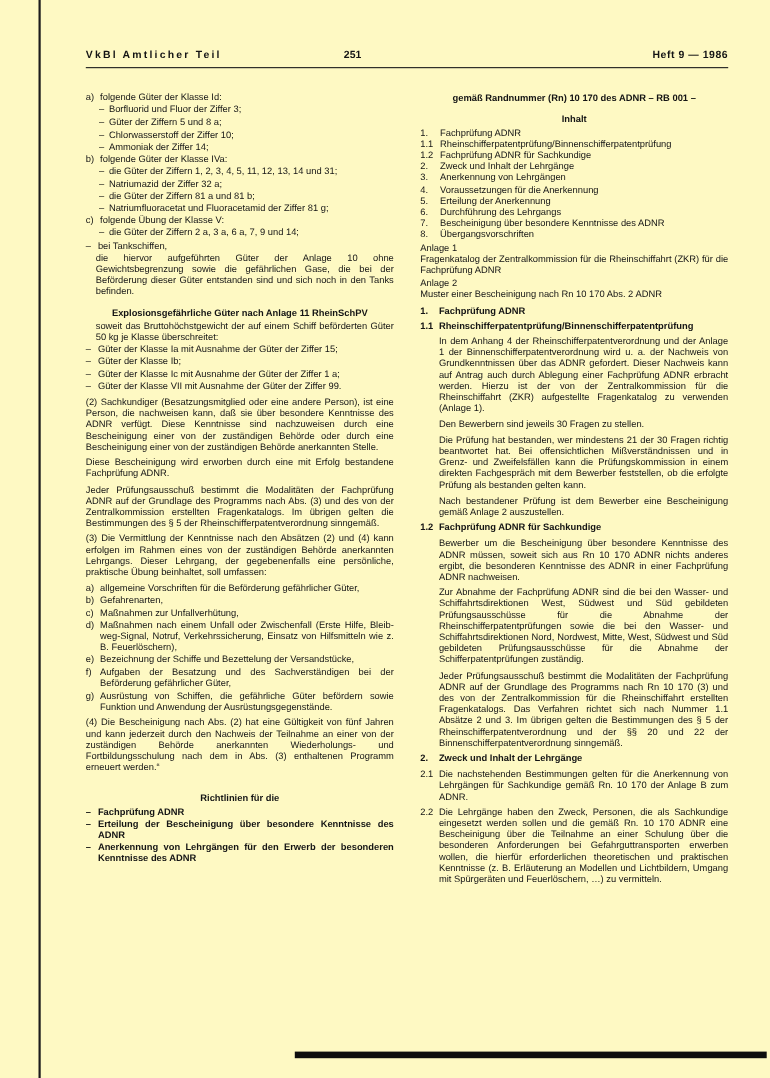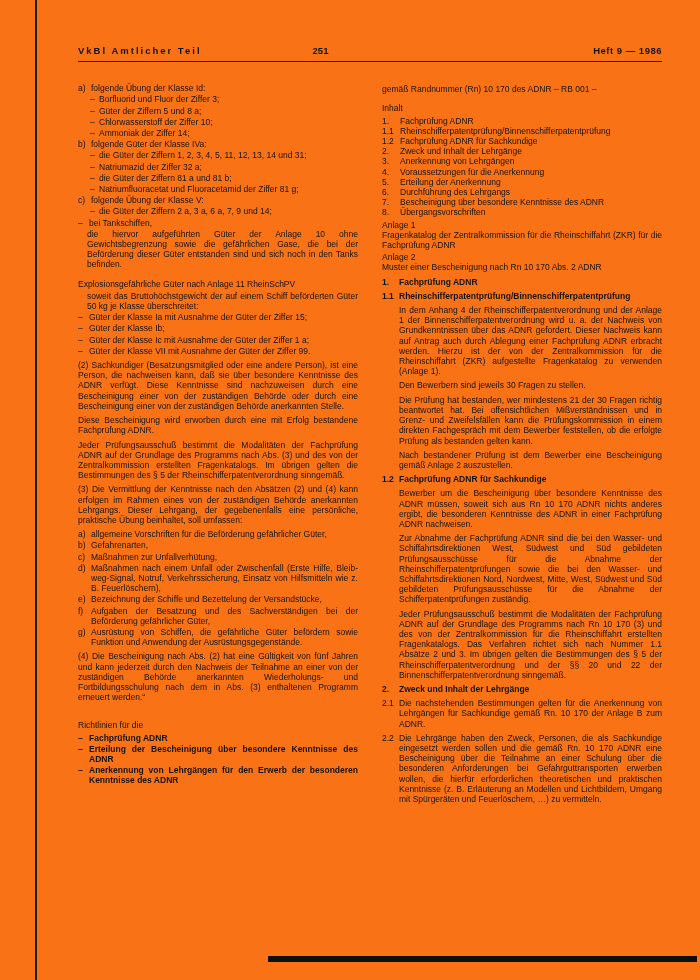--- a/index.html
+++ b/index.html
@@ -4,21 +4,21 @@
 <style>
   html, body {
     margin: 0;
     padding: 0;
     background: #e8e8e6;
   }
   .page {
     position: relative;
     width: 700px;
     height: 980px;
-    background: #f97316;
+    background: #fef9c3;
     color: #141414;
     font-family: "Liberation Sans", "DejaVu Sans", sans-serif;
     font-size: 8.5px;
     line-height: 10.2px;
     overflow: hidden;
   }
   
   .binding-line {
     position: absolute;
     left: 35px; top: 0;
@@ -54,21 +54,21 @@
     gap: 24px;
     margin-top: 20px;
   }
   .col { width: 280px; text-align: justify; hyphens: auto; }
 
   
   .blk { margin: 0; }
   .p   { margin: 4px 0; text-align: justify; }
   .pi  { margin: 4px 0 4px 17px; text-align: justify; }
   .cont { margin: 0 0 0 9px; text-align: justify; }
-  .hb  { font-weight: normal; text-align: left; margin: 2px 0; }
+  .hb  { font-weight: bold; text-align: center; margin: 2px 0; }
   .mt1 { margin-top: 9px; }
   .mt2 { margin-top: 18px; }
   .b   { font-weight: bold; }
 
   .li0, .li1, .li2, .toc, .anl, .sec, .sub, .hang { display: flex; margin: 1px 0; }
   .li0 .marker { flex: none; width: 11px; }
   .li1 .marker { flex: none; width: 13px; }
   .li2 { margin-left: 12px; }
   .li2 .marker { flex: none; width: 9px; }
   .li0 .txt, .li1 .txt, .li2 .txt, .hang .txt { flex: 1; text-align: justify; }
@@ -98,21 +98,21 @@
     <div class="page-header">
       <span class="journal">VkBl Amtlicher Teil</span>
       <span class="pageno">251</span>
       <span class="issue">Heft 9 — 1986</span>
     </div>
 
     <div class="columns">
       <div class="col" id="left-col">
           <div class="blk li1">
             <span class="marker">a)</span>
-            <span class="txt">folgende Übung der Klasse Id:</span>
+            <span class="txt">folgende Güter der Klasse Id:</span>
           </div>
           <div class="blk li2">
             <span class="marker">–</span>
             <span class="txt">Borfluorid und Fluor der Ziffer 3;</span>
           </div>
           <div class="blk li2">
             <span class="marker">–</span>
             <span class="txt">Güter der Ziffern 5 und 8 a;</span>
           </div>
           <div class="blk li2">

